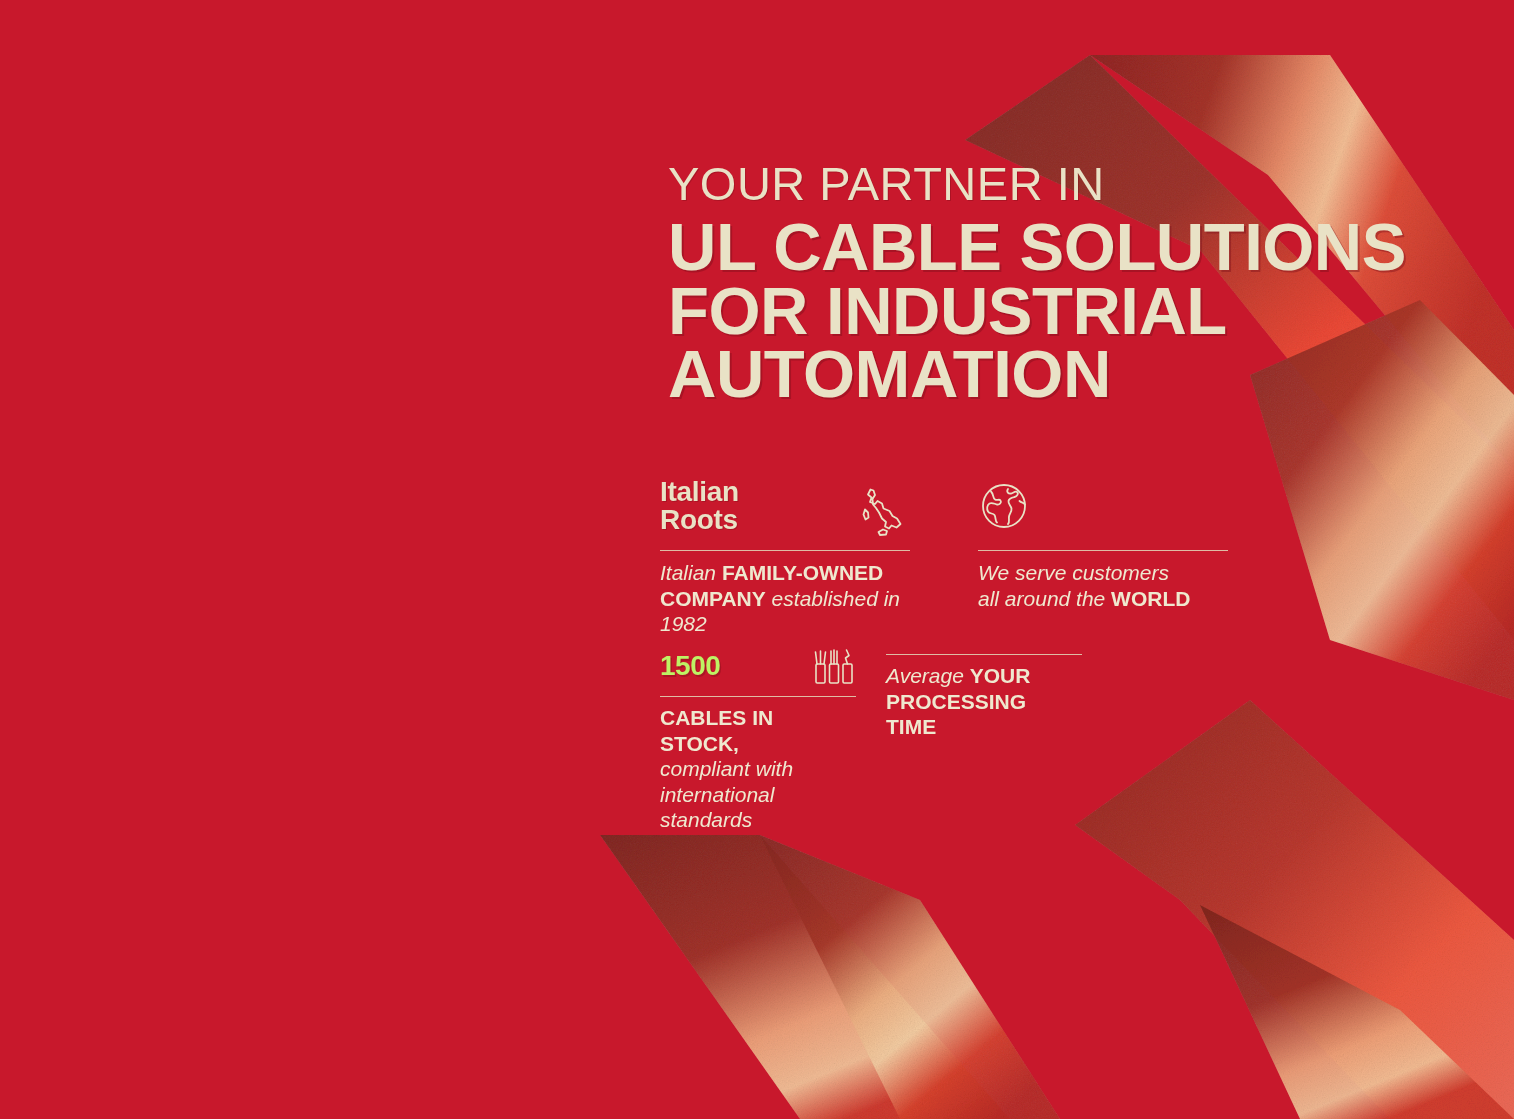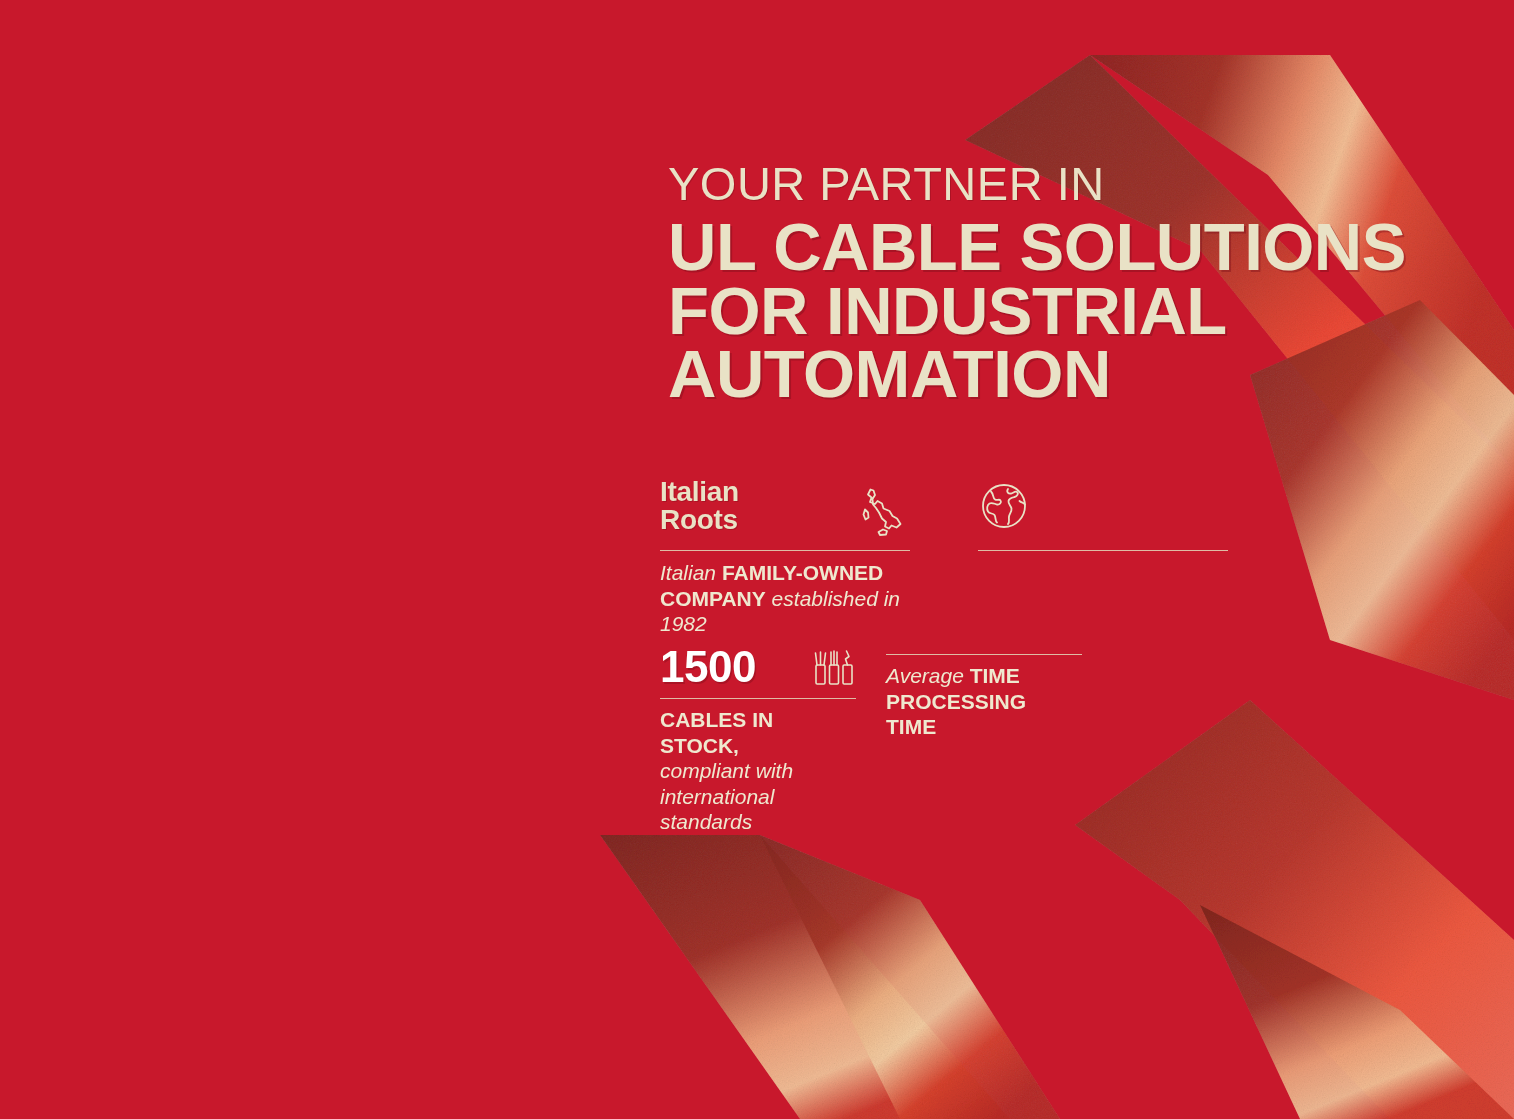--- a/index.html
+++ b/index.html
@@ -107,24 +107,24 @@
     gap:30px;
   }
   .stat { width:196px; }
   .stat-top {
     display:flex;
     align-items:center;
     justify-content:space-between;
     min-height:42px;
   }
   .stat-value {
-    font-size:44px;
+    font-size:28px;
     font-weight:700;
     line-height:1.0;
-    color:#ffffff;
+    color:#bef264;
     letter-spacing:-0.5px;
     text-shadow:1.5px 1.5px 0 rgba(120,12,24,.38);
   }
   .stat-icon { flex:0 0 auto; }
   .stat .rule { margin:9px 0 8px 0; }
 
   .ico { display:block; }
 </style>
 </head>
 <body>
@@ -245,20 +245,24 @@
                      C18 37 17 41 19 42.5"></path>
             <path d="M30 9 C28 12 30.5 14 33 13.5 C35.5 13 37 10.5 39 12
                      C41 13.5 39 16.5 36.5 17 C34 17.5 31 18 30.5 21
                      C30 24 33 25.5 33.5 28.5 C34 31.5 31.5 33.5 31 36.5
                      C30.5 39.5 32 42 30 44"></path>
             <path d="M41.5 21 C43.5 23 46 22.5 47 24.5"></path>
           </svg>
         </span>
       </div>
       <div class="rule"></div>
+      <div class="feature-desc">
+        <span>We serve customers</span><br>
+        <span>all around the </span><b>WORLD</b>
+      </div>
     </div>
   </div>
 
   <div class="stats">
 
     <div class="stat">
       <div class="stat-top">
         <div class="stat-value">1500</div>
         <span class="stat-icon">
           <svg class="ico" width="44" height="40" viewBox="0 0 44 40" fill="none" stroke="#e9e2c6" stroke-width="1.6" stroke-linejoin="round" stroke-linecap="round">
@@ -276,19 +280,19 @@
         <b>CABLES IN STOCK,</b><br>
         <span>compliant with</span><br>
         <span>international standards</span>
       </div>
     </div>
 
 
     <div class="stat">
       <div class="rule"></div>
       <div class="stat-desc">
-        <span>Average </span><b>TIME</b><br>
+        <span>Average </span><b>YOUR</b><br>
         <b>PROCESSING TIME</b>
       </div>
     </div>
   </div>
 
 </div>
 
 </body></html>

